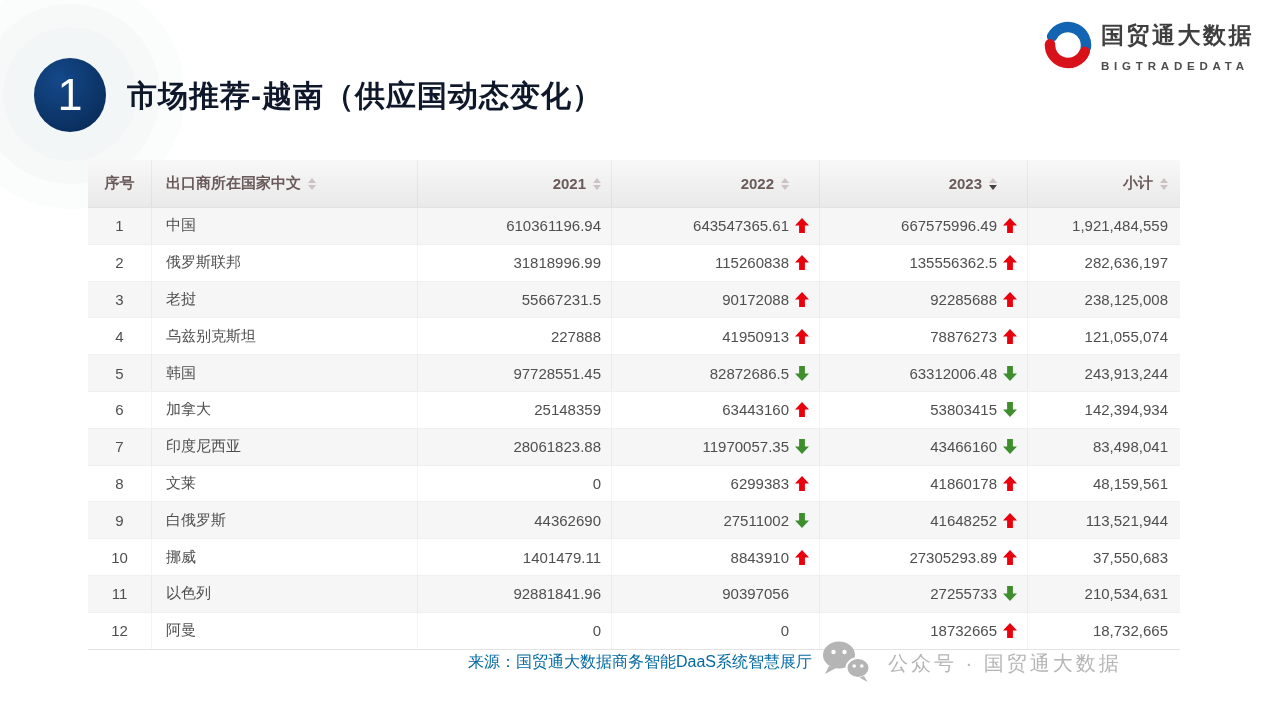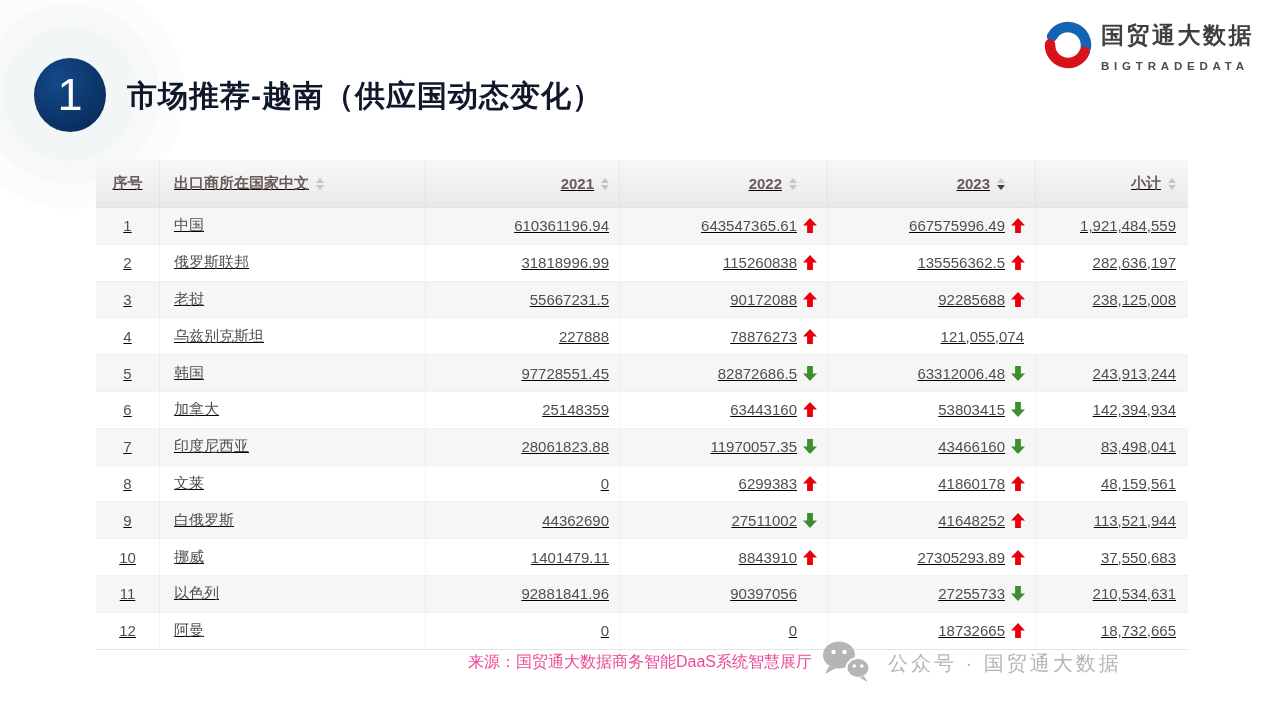--- a/index.html
+++ b/index.html
@@ -19,21 +19,21 @@
 
   .title{position:absolute;left:127px;top:76px;font-size:30px;font-weight:700;color:#0f172a;letter-spacing:1px;}
 
   
   .logo{position:absolute;right:26px;top:20px;display:flex;align-items:center;gap:8px;}
   .logo-texts{display:flex;flex-direction:column;}
   .logo-cn{font-size:23px;font-weight:700;color:#3f3f3f;letter-spacing:2.5px;line-height:26px;}
   .logo-en{font-size:11.5px;font-weight:700;color:#4c4c4c;letter-spacing:4.8px;margin-top:12px;}
 
   
-  .tablewrap{position:absolute;left:96px;top:160px;width:1092px;text-decoration:underline;}
+  .tablewrap{position:absolute;left:88px;top:160px;width:1092px;}
   .thead,.tr{display:grid;grid-template-columns:64px 266px 194px 208px 208px 152px;}
   .thead{height:47px;background:linear-gradient(#f8f8f8,#e9e9e9);border-bottom:1px solid #e2e2e2;}
   .th{display:flex;align-items:center;font-size:15px;font-weight:700;color:#6b5a5a;border-right:1px solid rgba(0,0,0,0.05);}
   .th:last-child{border-right:none;}
   .th.c-idx{justify-content:center;}
   .th.c-country{padding-left:14px;}
   .th.num{justify-content:flex-end;padding-right:10px;}
   .th.num.slotted{padding-right:30px;}
   .th.c-sub{justify-content:flex-end;padding-right:12px;}
 
@@ -50,21 +50,21 @@
   .td{display:flex;align-items:center;font-size:15px;color:#4f4f4f;border-right:1px solid rgba(0,0,0,0.045);}
   .td:last-child{border-right:none;}
   .td.c-idx{justify-content:center;}
   .td.c-country{padding-left:14px;}
   .td.c-num{justify-content:flex-end;padding-right:10px;}
   .td.c-num.slotted{padding-right:4px;}
   .td .slot{width:26px;display:flex;justify-content:center;align-items:center;}
   .td.c-sub{justify-content:flex-end;padding-right:12px;}
 
   
-  .source{position:absolute;left:0;width:1280px;top:652px;text-align:center;font-size:16px;color:#ec4899;}
+  .source{position:absolute;left:0;width:1280px;top:652px;text-align:center;font-size:16px;color:#0369a1;}
   .watermark{position:absolute;left:820px;top:638px;display:flex;align-items:center;gap:16px;color:#b5b5b5;font-size:20px;letter-spacing:3px;white-space:nowrap;}
 </style>
 </head>
 <body>
 
 <div class="page">
 
   <div class="ring r1"></div>
   <div class="ring r2"></div>
   <div class="ring r3"></div>
@@ -205,20 +205,28 @@
             </span>
           </div>
       <div class="td c-sub">238,125,008</div>
     </div>
 
     <div class="tr">
       <div class="td c-idx">4</div>
       <div class="td c-country">乌兹别克斯坦</div>
       <div class="td c-num">
             <span class="val">227888</span>
+          </div>
+      <div class="td c-num slotted">
+            <span class="val">41950913</span>
+            <span class="slot">
+              <svg width="14" height="15" viewBox="0 0 14 15">
+                <path fill="#e8000d" d="M7 0 L14 7.6 H9.9 V15 H4.1 V7.6 H0 Z"></path>
+              </svg>
+            </span>
           </div>
       <div class="td c-num slotted">
             <span class="val">78876273</span>
             <span class="slot">
               <svg width="14" height="15" viewBox="0 0 14 15">
                 <path fill="#e8000d" d="M7 0 L14 7.6 H9.9 V15 H4.1 V7.6 H0 Z"></path>
               </svg>
             </span>
           </div>
       <div class="td c-sub">121,055,074</div>

